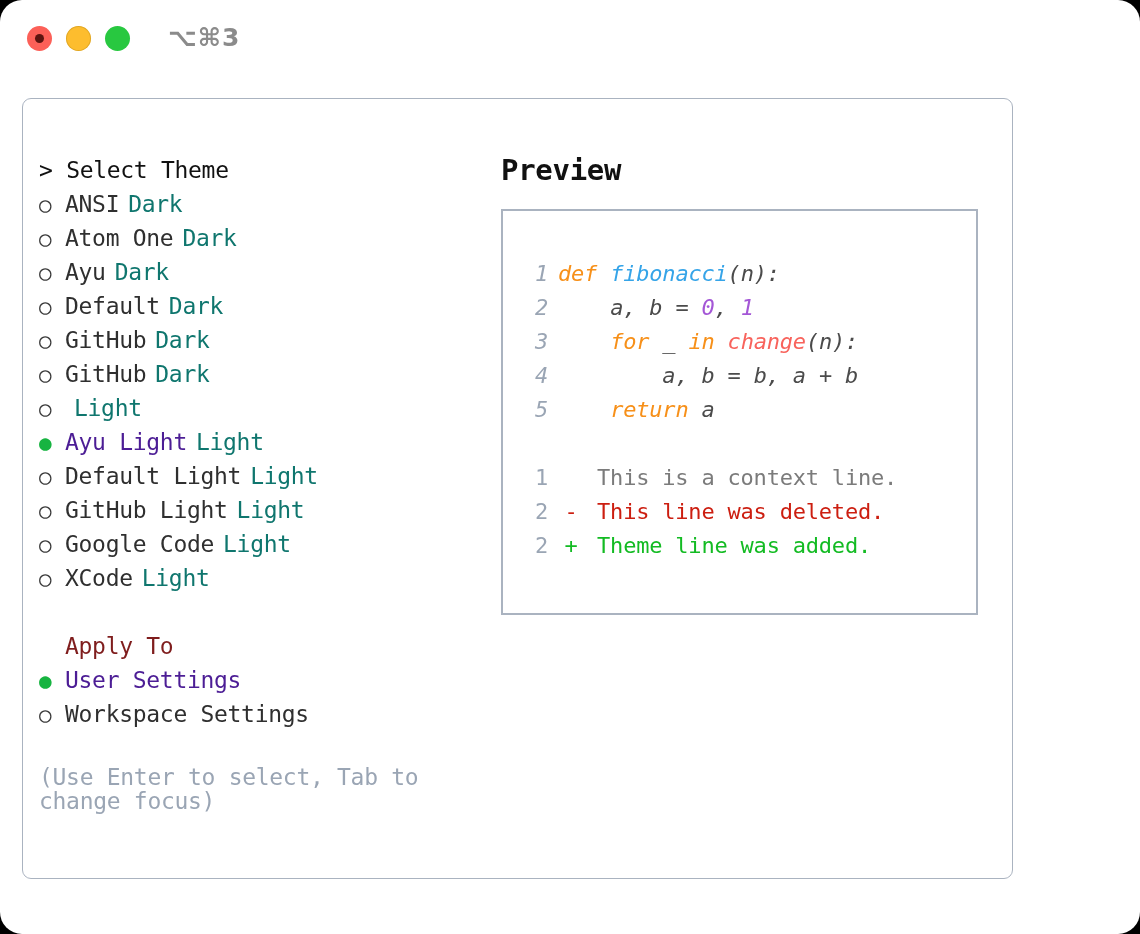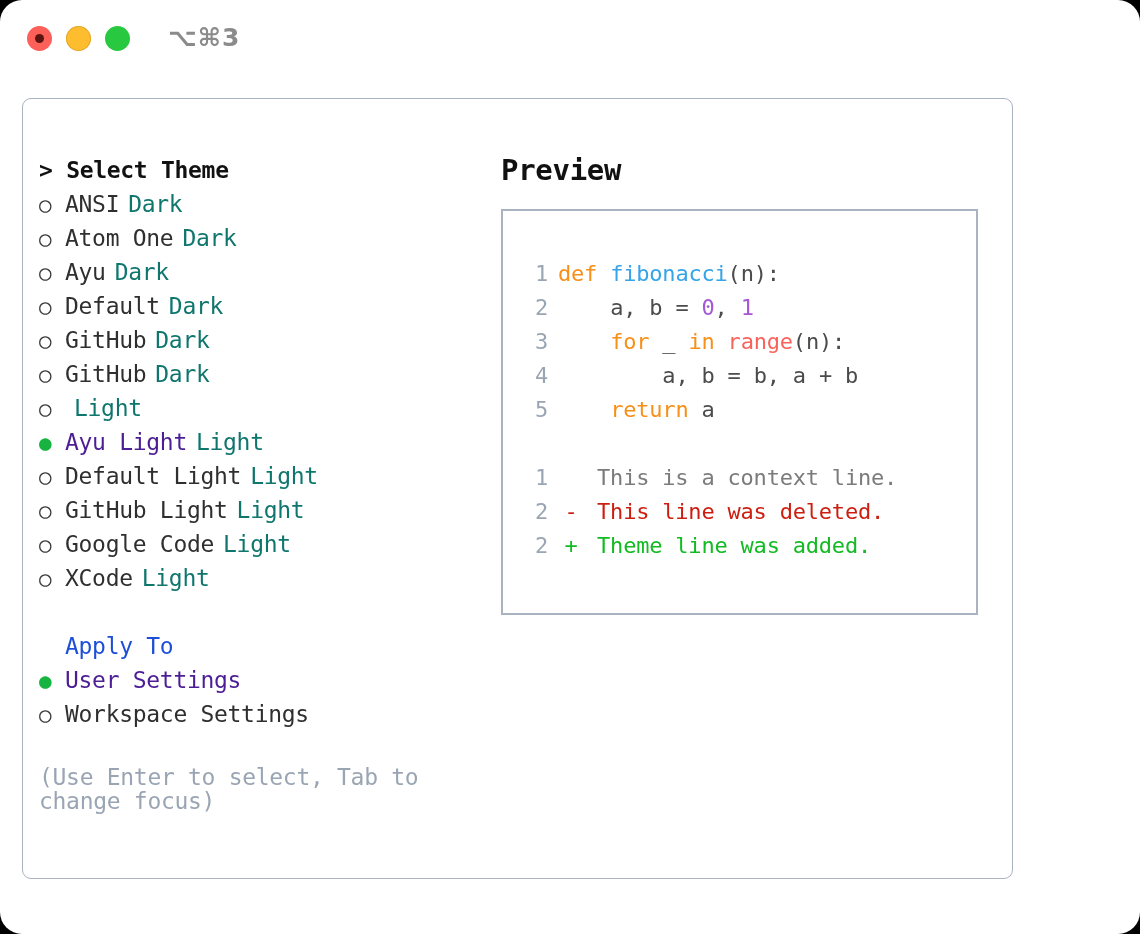--- a/index.html
+++ b/index.html
@@ -88,21 +88,21 @@
   
   .left-col {
     position: absolute;
     left: 16px;
     top: 54px;
     width: 450px;
   }
 
   .section-head {
     font-size: 23px;
-    font-weight: 700;
+    font-weight: 400;
     color: #111111;
     line-height: 34px;
     white-space: pre;
     letter-spacing: -0.3px;
   }
   .section-head .caret { color: #111111; }
 
   .opt-list { margin: 0; padding: 0; }
 
   .opt-row {
@@ -126,21 +126,21 @@
   .opt-row.selected .opt-label { color: #4c1d95; }
   .opt-kind {
     color: #0f766e;
     margin-left: 9px;
   }
 
   .spacer-block { height: 34px; }
 
   .apply-head {
     font-size: 23px;
-    color: #1d4ed8;
+    color: #7f1d1d;
     line-height: 34px;
     letter-spacing: -0.3px;
     padding-left: 26px;
     white-space: pre;
   }
 
   .hint {
     margin-top: 34px;
     font-size: 23px;
     line-height: 24px;
@@ -176,20 +176,21 @@
     position: absolute;
     left: 17px;
     top: 46px;
     right: 6px;
   }
   .code-line {
     font-size: 22px;
     line-height: 34px;
     white-space: pre;
     letter-spacing: -0.2px;
+    font-style: italic;
   }
   .lineno {
     display: inline-block;
     width: 28px;
     text-align: right;
     color: #9aa5b4;
   }
   .code-text { margin-left: 10px; }
 
   .tok-kw   { color: #f79019; }
@@ -264,21 +265,21 @@
 
     </div>
 
     <div class="right-col">
       <div class="preview-head">Preview</div>
       <div class="preview-box">
         <div class="code-area">
           <div id="code-block">
               <div class="code-line"><span class="lineno">1</span><span class="code-text"><span class="tok-kw">def </span><span class="tok-fn">fibonacci</span><span class="tok-pln">(n):</span></span></div>
               <div class="code-line"><span class="lineno">2</span><span class="code-text"><span class="tok-pln">    a, b = </span><span class="tok-num">0</span><span class="tok-pln">, </span><span class="tok-num">1</span></span></div>
-              <div class="code-line"><span class="lineno">3</span><span class="code-text"><span class="tok-pln">    </span><span class="tok-kw">for</span><span class="tok-pln"> _ </span><span class="tok-kw">in</span><span class="tok-pln"> </span><span class="tok-call">range</span><span class="tok-pln">(n):</span></span></div>
+              <div class="code-line"><span class="lineno">3</span><span class="code-text"><span class="tok-pln">    </span><span class="tok-kw">for</span><span class="tok-pln"> _ </span><span class="tok-kw">in</span><span class="tok-pln"> </span><span class="tok-call">change</span><span class="tok-pln">(n):</span></span></div>
               <div class="code-line"><span class="lineno">4</span><span class="code-text"><span class="tok-pln">        a, b = b, a + b</span></span></div>
               <div class="code-line"><span class="lineno">5</span><span class="code-text"><span class="tok-pln">    </span><span class="tok-kw">return</span><span class="tok-pln"> a</span></span></div>
             </div>
           <div class="gap-line"></div>
           <div id="diff-block">
               <div class="diff-line"><span class="lineno">1</span><span class="diff-sign diff-ctx"> </span><span class="diff-ctx"> This is a context line.</span></div>
               <div class="diff-line"><span class="lineno">2</span><span class="diff-sign diff-del">-</span><span class="diff-del"> This line was deleted.</span></div>
               <div class="diff-line"><span class="lineno">2</span><span class="diff-sign diff-add">+</span><span class="diff-add"> Theme line was added.</span></div>
             </div>
         </div>

